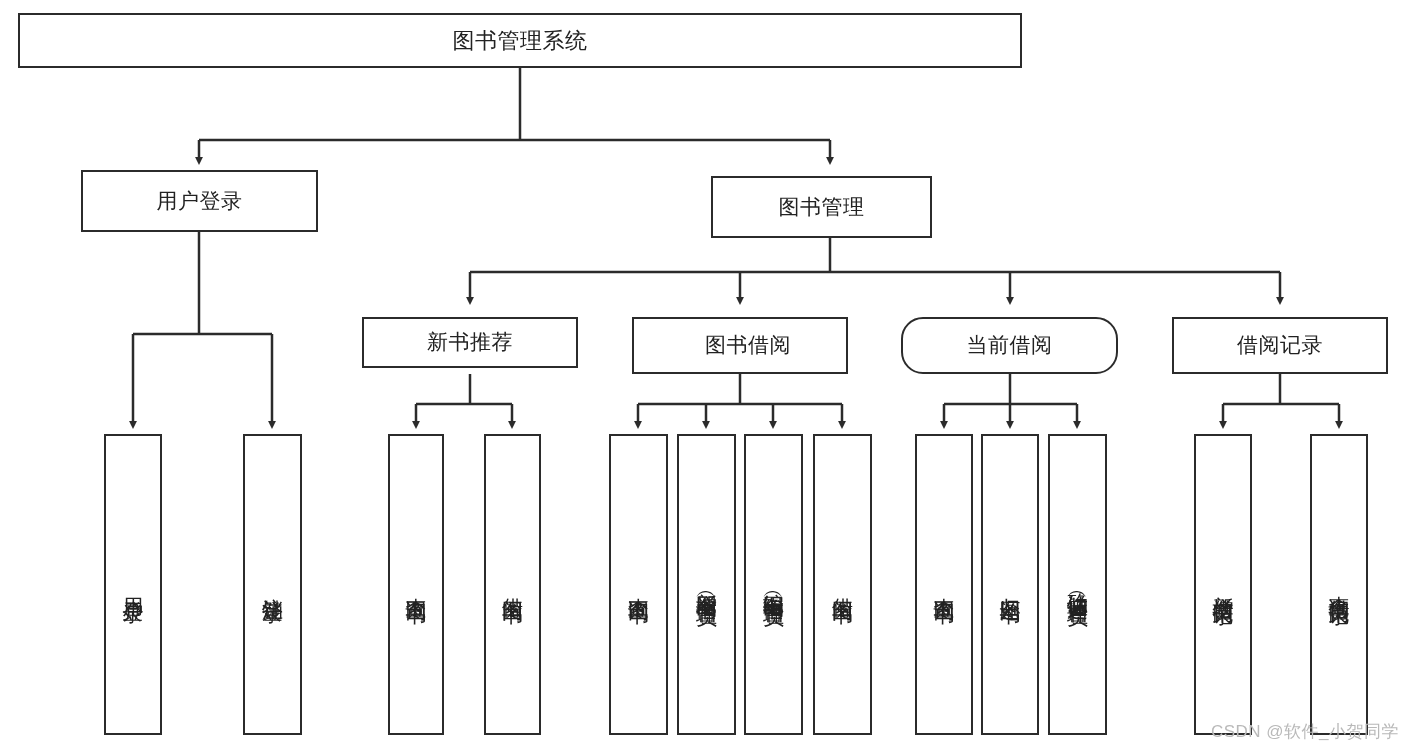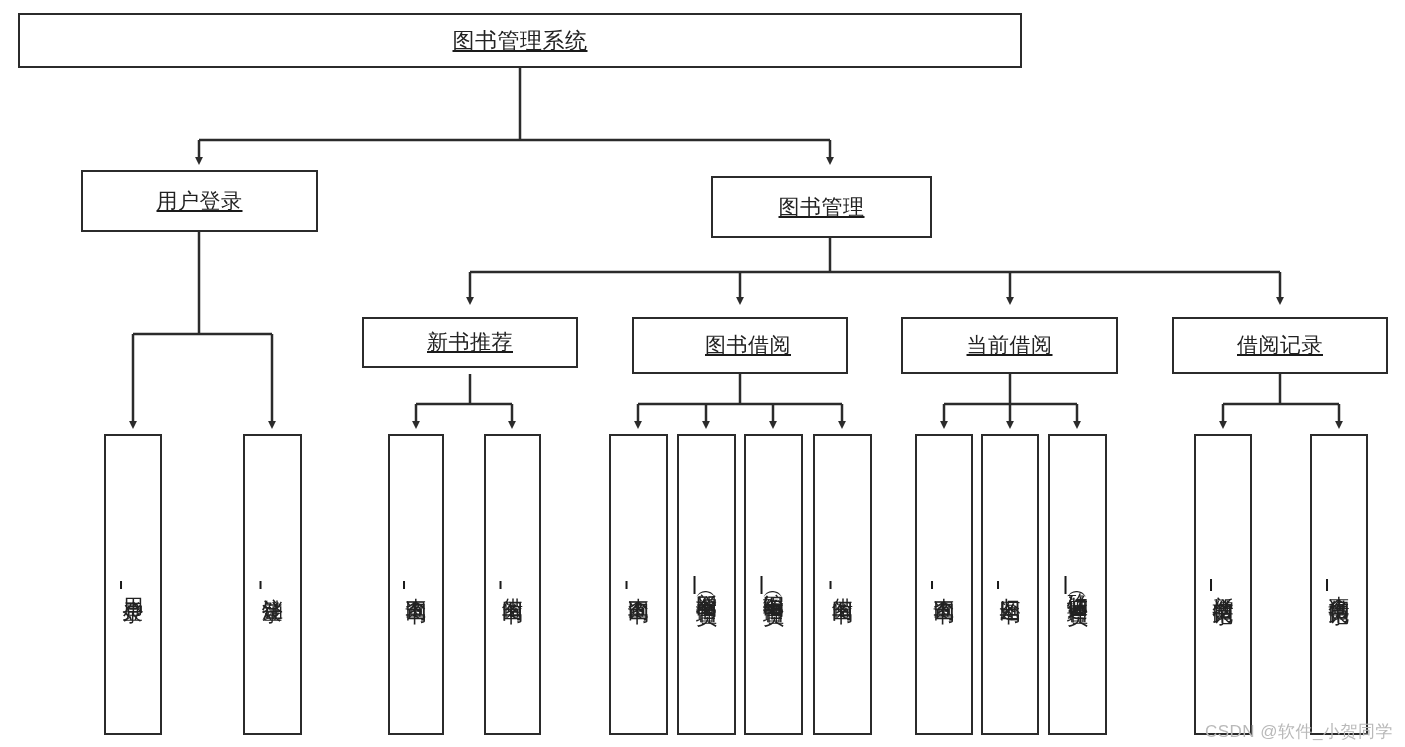--- a/index.html
+++ b/index.html
@@ -27,41 +27,40 @@
   }
   .node {
     position: absolute;
     box-sizing: border-box;
     border: 2.5px solid #2b2b2b;
     background: #ffffff;
     display: flex;
     align-items: center;
     justify-content: center;
     color: #1a1a1a;
-    text-decoration: underline;
   }
   .node .label {
     font-size: 21px;
     line-height: 1.15;
     letter-spacing: 0.5px;
     white-space: nowrap;
     color: #222222;
   }
   .node.vertical .label {
     writing-mode: vertical-rl;
     text-orientation: upright;
     font-size: 21px;
     letter-spacing: 2px;
     line-height: 1.05;
     white-space: nowrap;
   }
   .node.root .label { font-size: 22px; }
   #watermark {
     position: absolute;
-    right: 12px;
+    right: 6px;
     bottom: 4px;
     font-size: 17px;
     color: #b9b9b9;
     letter-spacing: 0.5px;
     white-space: nowrap;
     pointer-events: none;
   }
 </style>
 </head>
 <body>
@@ -131,21 +130,21 @@
   </div>
 
   <div class="node" style="left:362px; top:317px; width:216px; height:51px;">
     <span class="label">新书推荐</span>
   </div>
 
   <div class="node" style="left:632px; top:317px; width:216px; height:57px;padding-left:16px;">
     <span class="label">图书借阅</span>
   </div>
 
-  <div class="node" style="left:901px; top:317px; width:217px; height:57px;">
+  <div class="node" style="left:901px; top:317px; width:217px; height:57px;border-radius:22px;">
     <span class="label">当前借阅</span>
   </div>
 
   <div class="node" style="left:1172px; top:317px; width:216px; height:57px;">
     <span class="label">借阅记录</span>
   </div>
 
   <div class="node vertical" style="left:104px; top:434px; width:58px; height:301px;">
     <span class="label">用户登录</span>
   </div>

